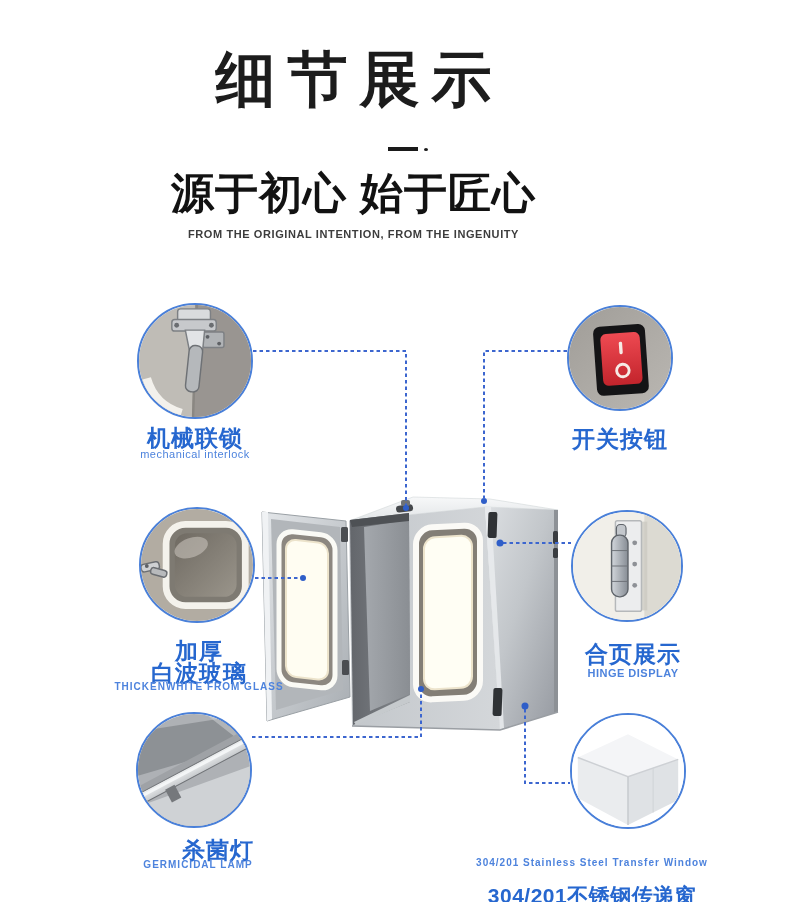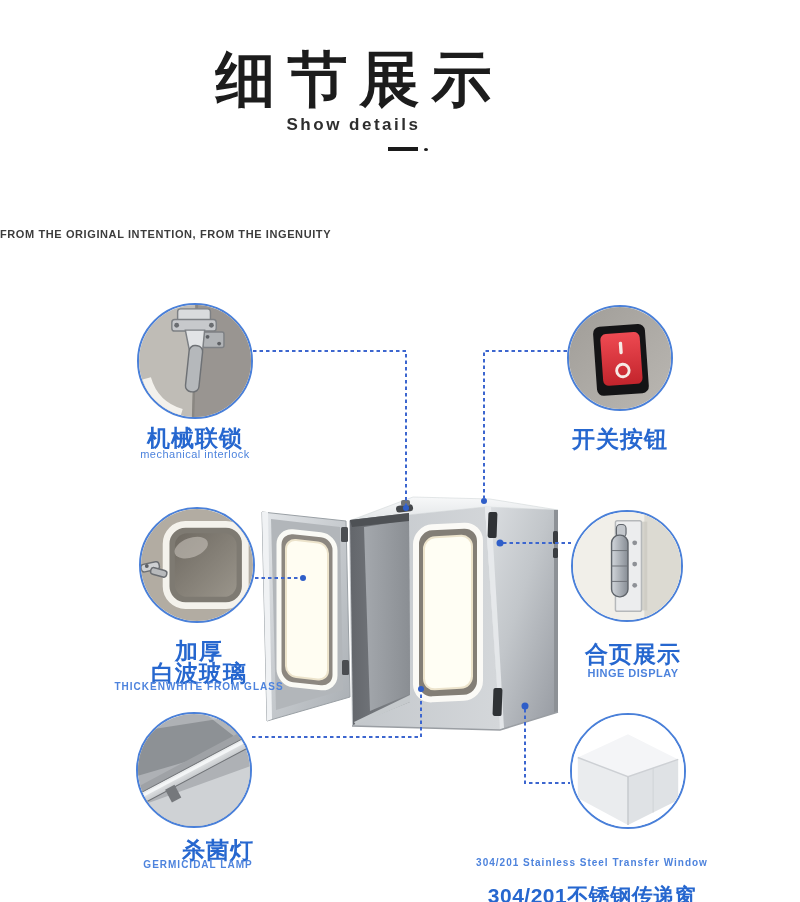--- a/index.html
+++ b/index.html
@@ -27,21 +27,21 @@
   .divider { position:absolute; top:146px; left:388px; width:46px; height:6px; }
   .divider .dash { position:absolute; left:0; top:1px; width:30px; height:4px; background:#1a1a1a; }
   .divider .dot  { position:absolute; left:36px; top:2px; width:4px; height:3px; border-radius:50%; background:#1a1a1a; }
   .slogan-cn {
     position:absolute; top:165px; left:0; width:100%;
     text-align:center; font-size:43px; font-weight:600;
     color:#121212; letter-spacing:1px;
   }
   .slogan-en {
     position:absolute; top:228px; left:0; width:100%;
-    text-align:left; font-size:11px; font-weight:bold;
+    text-align:center; font-size:11px; font-weight:bold;
     color:#3c3c3c; letter-spacing:0.6px;
   }
   
   .figure { position:absolute; inset:0; }
   .main-art { position:absolute; left:0; top:0; }
   .co-circle {
     position:absolute; border:2px solid #4a80d9; border-radius:50%;
     overflow:hidden; background:#fff;
   }
   .co-circle svg { display:block; width:100%; height:100%; }
@@ -57,25 +57,25 @@
     white-space:nowrap; text-align:center; letter-spacing:0.5px;
   }
   .sub.tiny { font-size:10px; letter-spacing:1px; }
 </style>
 </head>
 <body>
 
 <div class="page">
 
   <div class="title-cn">细节展示</div>
-  <div class="title-en">Show details</div>
   <div class="divider">
     <span class="dash"></span>
     <span class="dot"></span>
   </div>
+  <div class="slogan-cn">源于初心 始于匠心</div>
   <div class="slogan-en">FROM THE ORIGINAL INTENTION, FROM THE INGENUITY</div>
 
   <div class="figure">
 
     <svg class="main-art" width="800" height="902" viewBox="0 0 800 902">
       <defs>
         <linearGradient id="gTop" x1="0" y1="0" x2="0" y2="1">
           <stop offset="0" stop-color="#f7f8f9"></stop>
             <stop offset="1" stop-color="#e2e5e7"></stop>
         </linearGradient>

